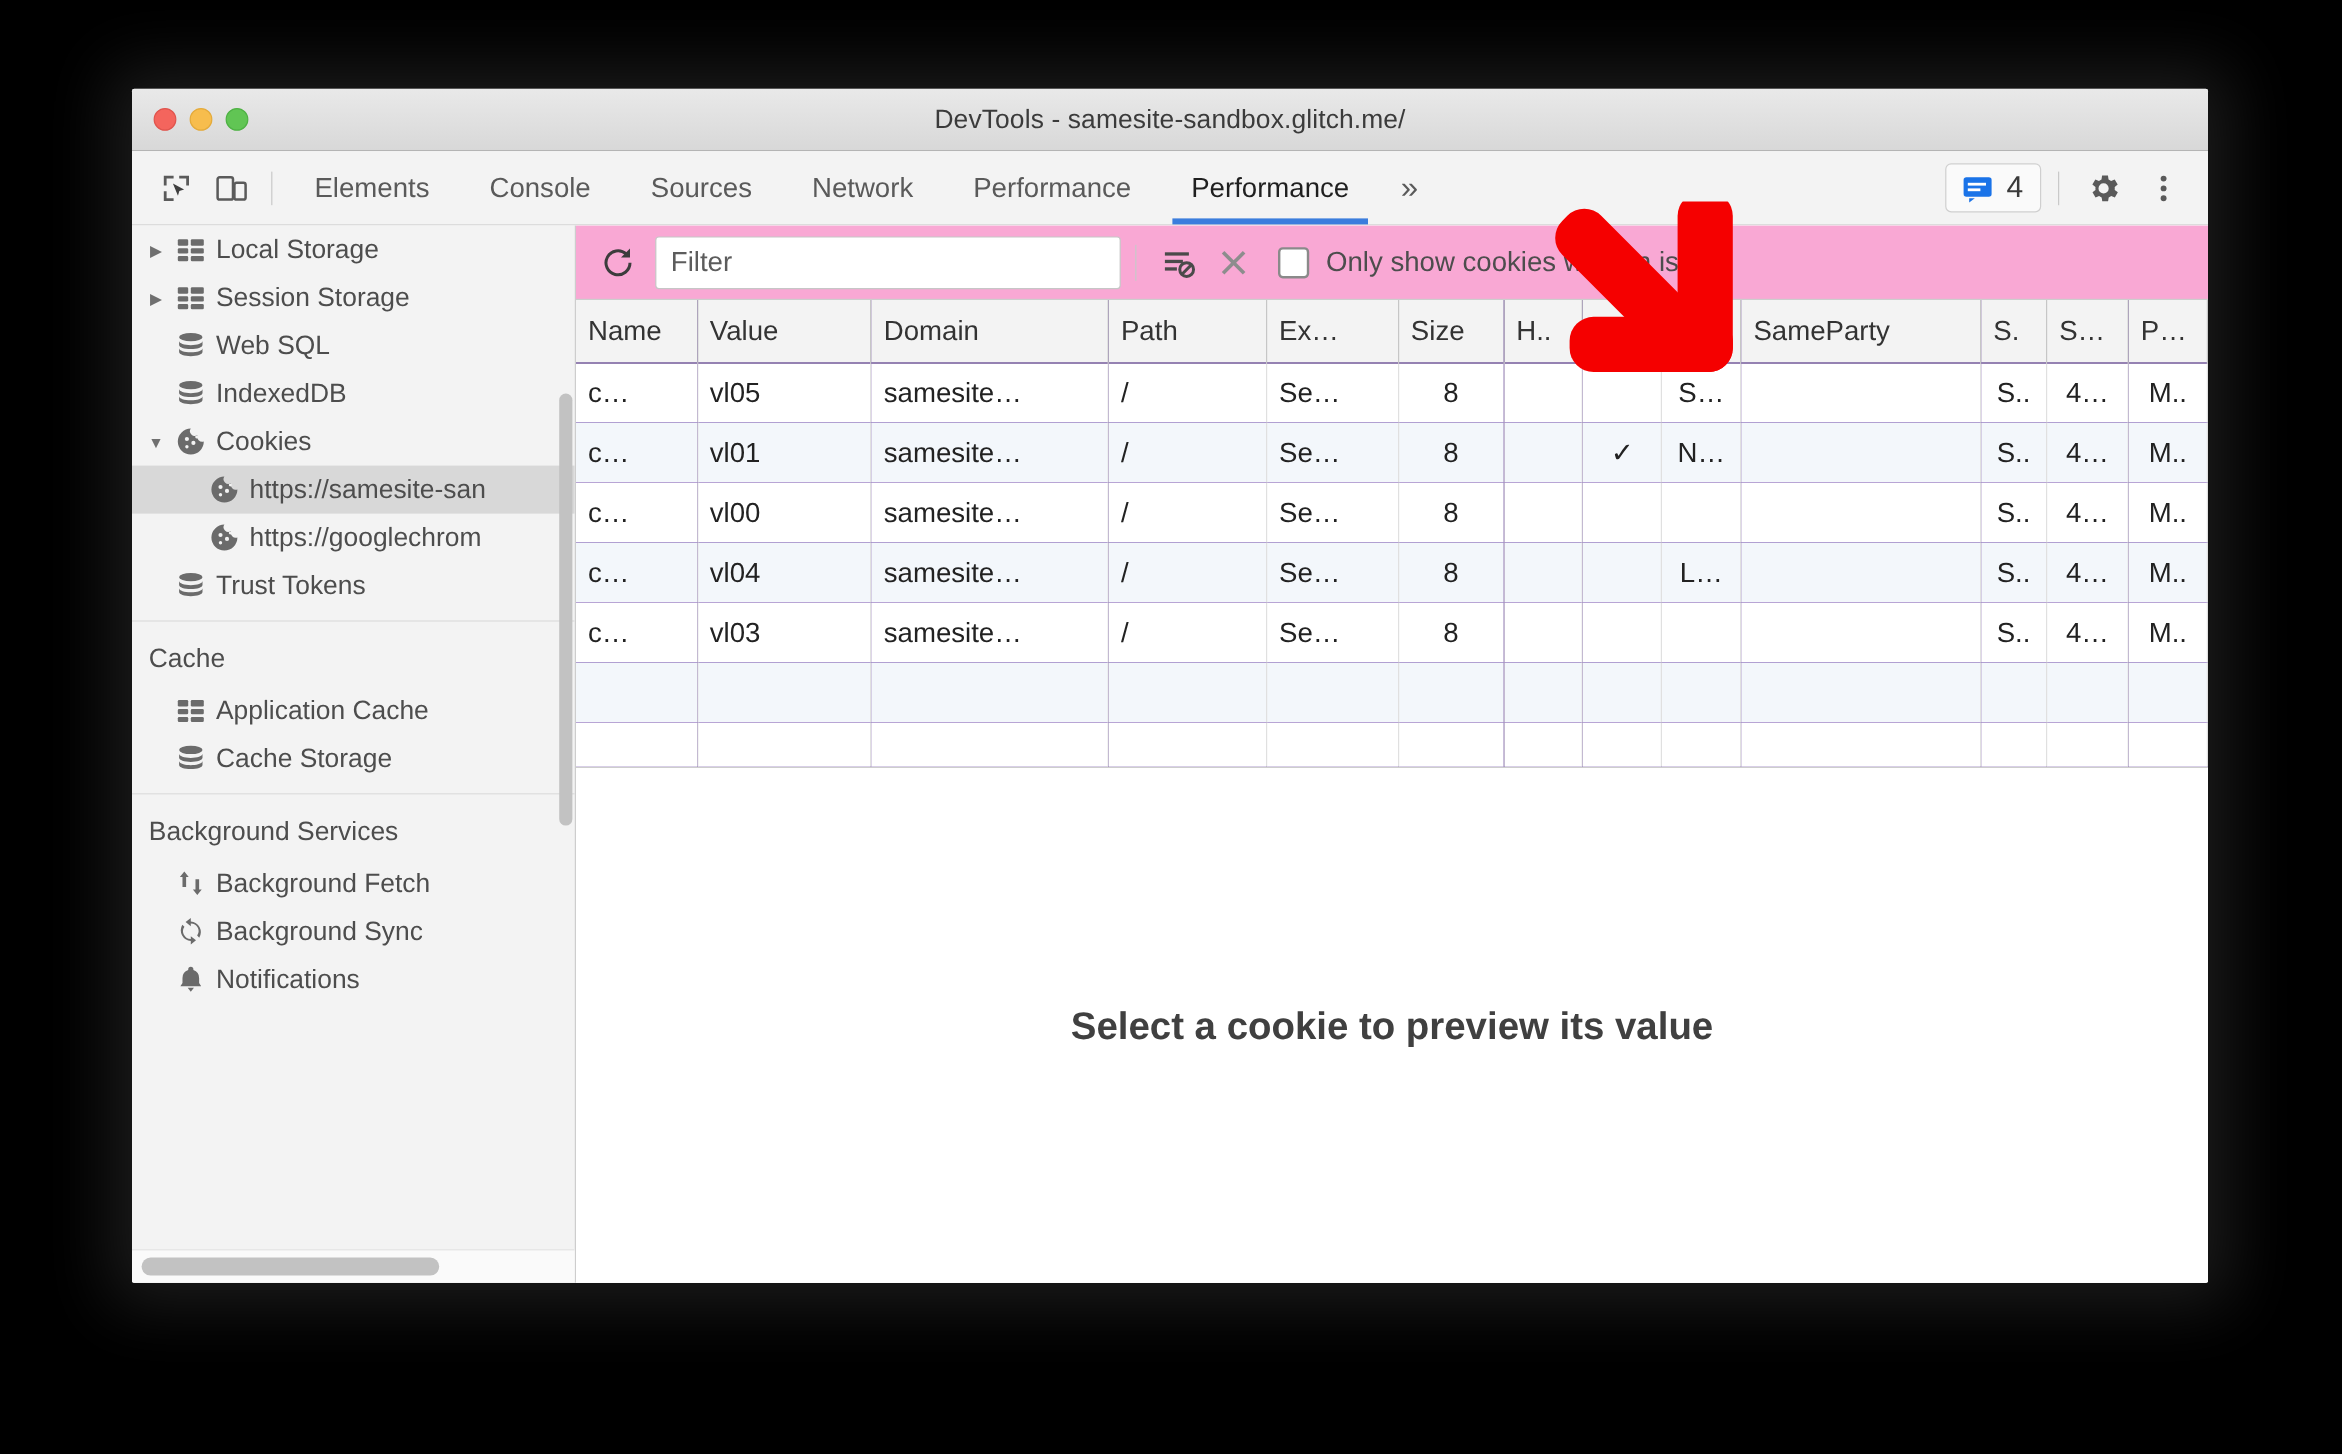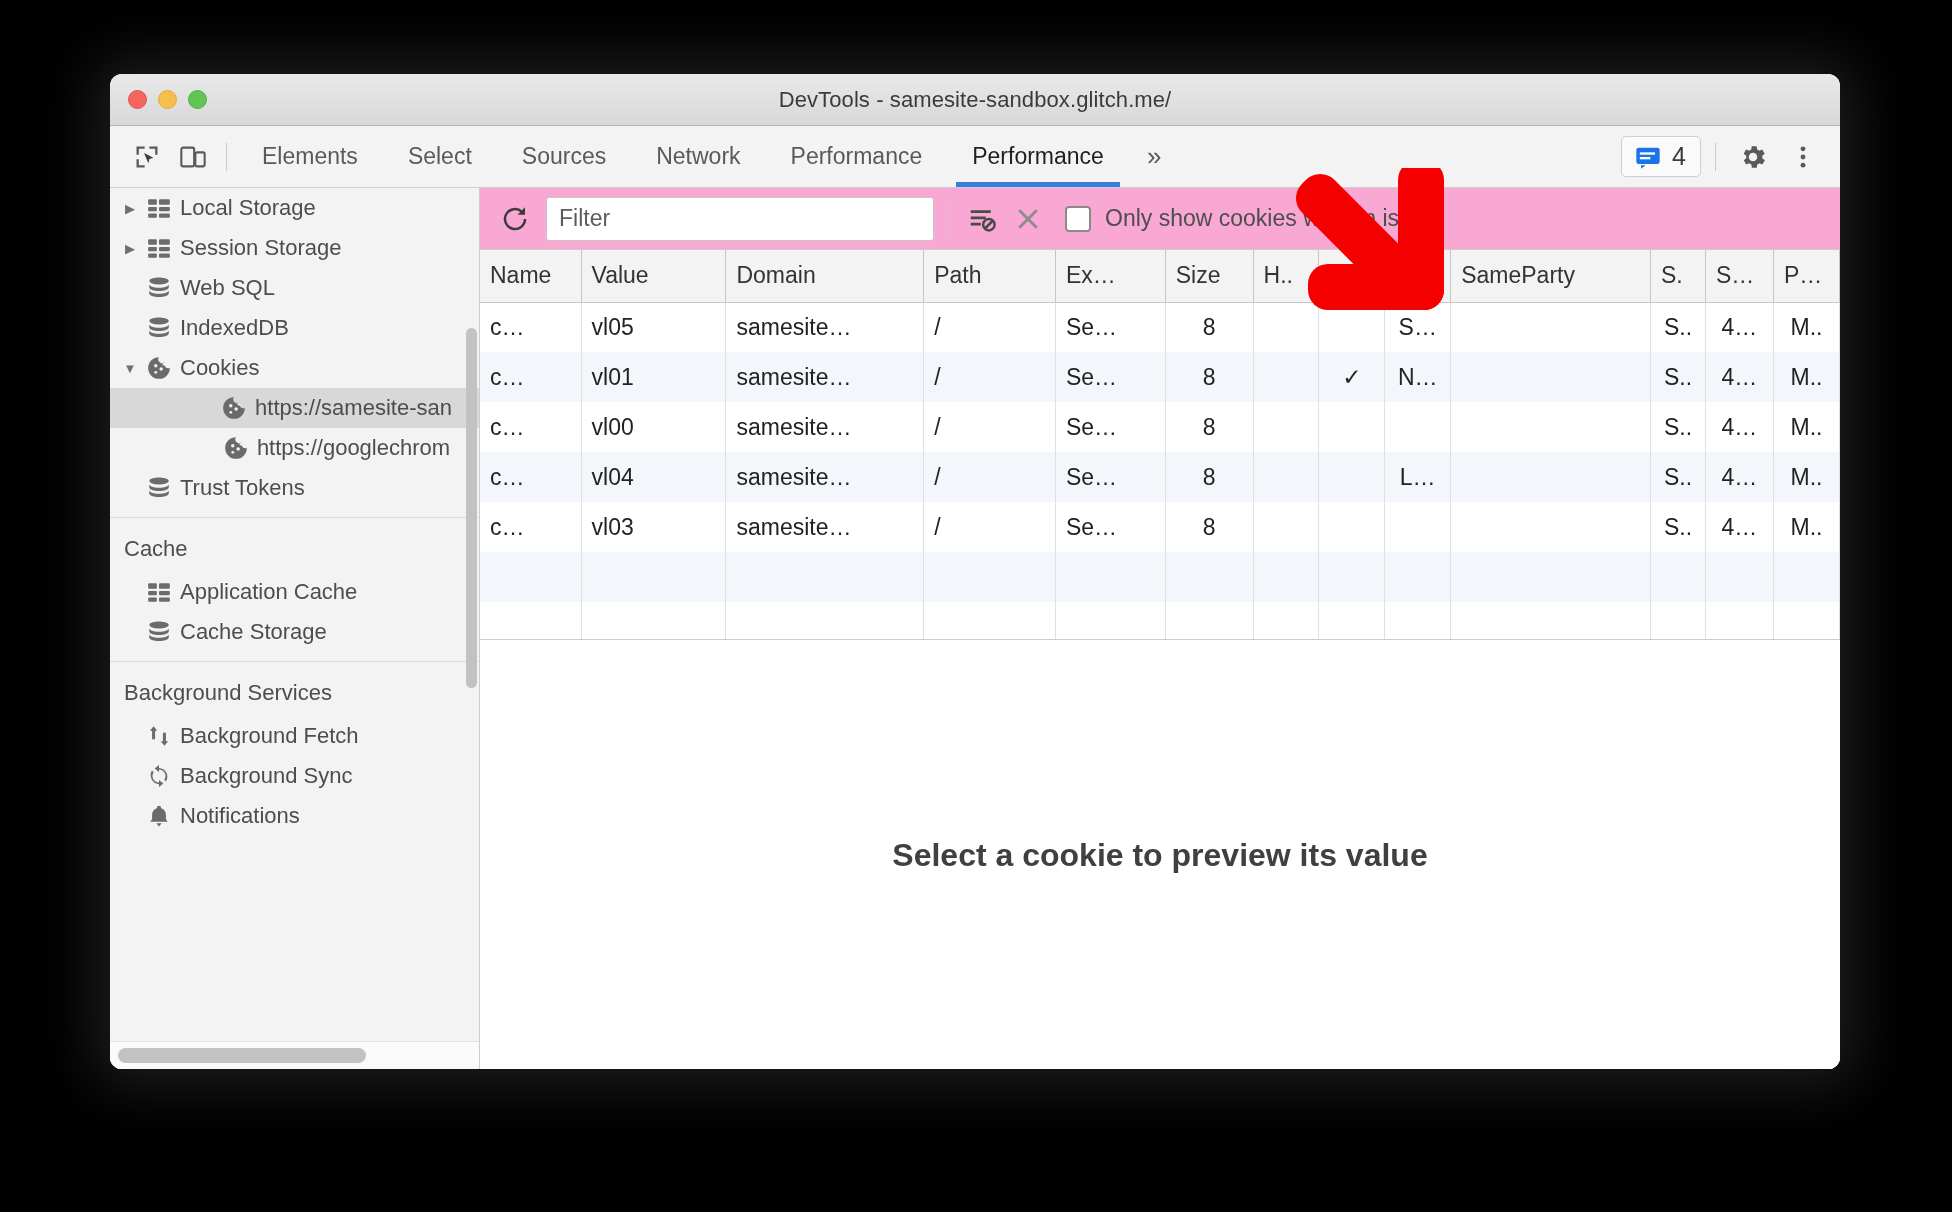--- a/index.html
+++ b/index.html
@@ -16,21 +16,21 @@
     width: 1952px; height: 1212px;
     background: #000;
   }
 
   
   #window {
     position: absolute;
     left: 110px; top: 74px;
     width: 1730px; height: 995px;
     background: #ffffff;
-    border-radius: 12px;
+    border-radius: 2px;
     box-shadow: 0 0 55px 18px rgba(255,255,255,0.11);
     overflow: hidden;
   }
 
   
   #titlebar {
     position: relative;
     height: 52px;
     background: linear-gradient(to bottom, #e9e9e9 0%, #d8d8d8 100%);
     border-bottom: 1px solid #b4b4b4;
@@ -130,21 +130,21 @@
     display: flex; align-items: center; justify-content: center;
     font-size: 13px; color: #6f6f6f;
   }
   .ticon {
     width: 34px; flex: 0 0 34px;
     display: flex; align-items: center; justify-content: center;
     margin-right: 4px;
   }
   .tree-row .lbl { overflow: hidden; }
   .indent-1 { padding-left: 8px; }
-  .indent-2 { padding-left: 56px; justify-content: center; }
+  .indent-2 { padding-left: 36px; }
   .section-divider { height: 1px; background: #dcdcdc; margin: 9px 0 0 0; }
   .section-title {
     font-size: 22px; color: #4d4d4d;
     padding: 18px 0 10px 14px;
   }
   #sidebar-hscroll {
     position: absolute; left: 0; right: 0; bottom: 0;
     height: 28px; background: #fafafa;
     border-top: 1px solid #e3e3e3;
   }
@@ -280,21 +280,21 @@
         </svg>
       </div>
 
       <div class="tb-sep"></div>
 
       <div class="tabs">
         <div class="tab">
             <span>Elements</span>
           </div>
         <div class="tab">
-            <span>Select</span>
+            <span>Console</span>
           </div>
         <div class="tab">
             <span>Sources</span>
           </div>
         <div class="tab">
             <span>Network</span>
           </div>
         <div class="tab">
             <span>Performance</span>
           </div>

